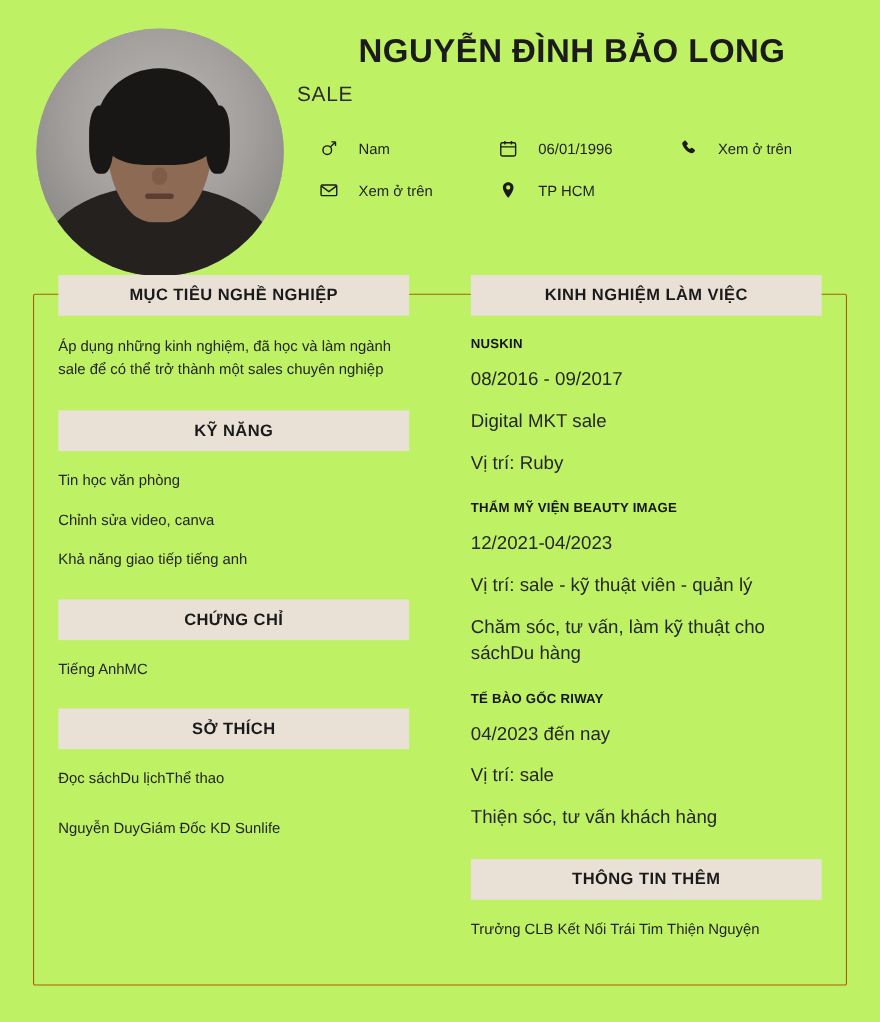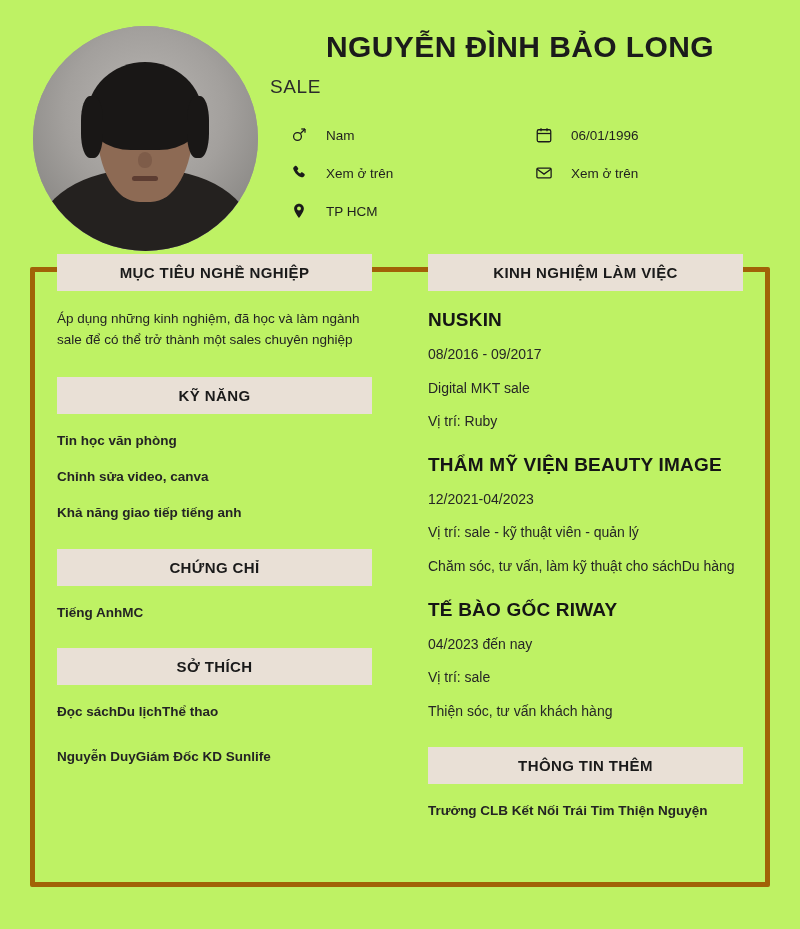--- a/index.html
+++ b/index.html
@@ -167,21 +167,21 @@
   .role {
     text-align: left;
     font-size: 19px;
     color: #2b2b2b;
     margin-top: 12px;
     letter-spacing: 0.6px;
   }
   .contact-grid {
     margin-top: 28px;
     display: grid;
-    grid-template-columns: 1fr 1fr;
+    grid-template-columns: 1fr 1fr 1fr;
     row-gap: 20px;
     column-gap: 10px;
     padding-left: 20px;
   }
   .contact-item {
     display: flex;
     align-items: center;
     font-size: 13.5px;
     color: #1f1f1f;
   }
@@ -192,21 +192,21 @@
     align-items: center;
     justify-content: flex-start;
     margin-right: 10px;
     color: #1b1b1b;
   }
 
   
   .body-frame {
     position: relative;
     margin: 16px 30px 0 30px;
-    border: 5px solid #a16207;
+    border: 1px solid #a16207;
     border-radius: 2px;
     min-height: 620px;
     box-sizing: border-box;
   }
   .columns {
     display: flex;
     position: relative;
     top: -18px;
     padding: 0 22px 22px 22px;
   }
@@ -229,40 +229,40 @@
   }
   .col.left .section-title { margin-top: 0; }
   .section + .section { margin-top: 26px; }
 
   .para {
     font-size: 13.5px;
     line-height: 1.55;
     color: #242424;
     margin: 0 0 4px 0;
   }
-  .bullet-list { margin: 0; padding: 0; list-style: none; font-weight: bold; }
+  .bullet-list { margin: 0; padding: 0; list-style: none; }
   .bullet-list li {
     font-size: 13.5px;
     color: #242424;
     margin-bottom: 17px;
     line-height: 1.4;
   }
   .bullet-list li:last-child { margin-bottom: 0; }
 
   .job { margin-bottom: 22px; }
   .job:last-child { margin-bottom: 0; }
   .job-title {
-    font-size: 19px;
+    font-size: 12px;
     font-weight: bold;
     color: #151515;
     margin-bottom: 14px;
     letter-spacing: 0.2px;
   }
   .job-line {
-    font-size: 14px;
+    font-size: 17px;
     color: #262626;
     margin-bottom: 14px;
     line-height: 1.4;
   }
   .job-line:last-child { margin-bottom: 0; }
 
   svg { display: block; }
 </style>
 </head>
 <body>

